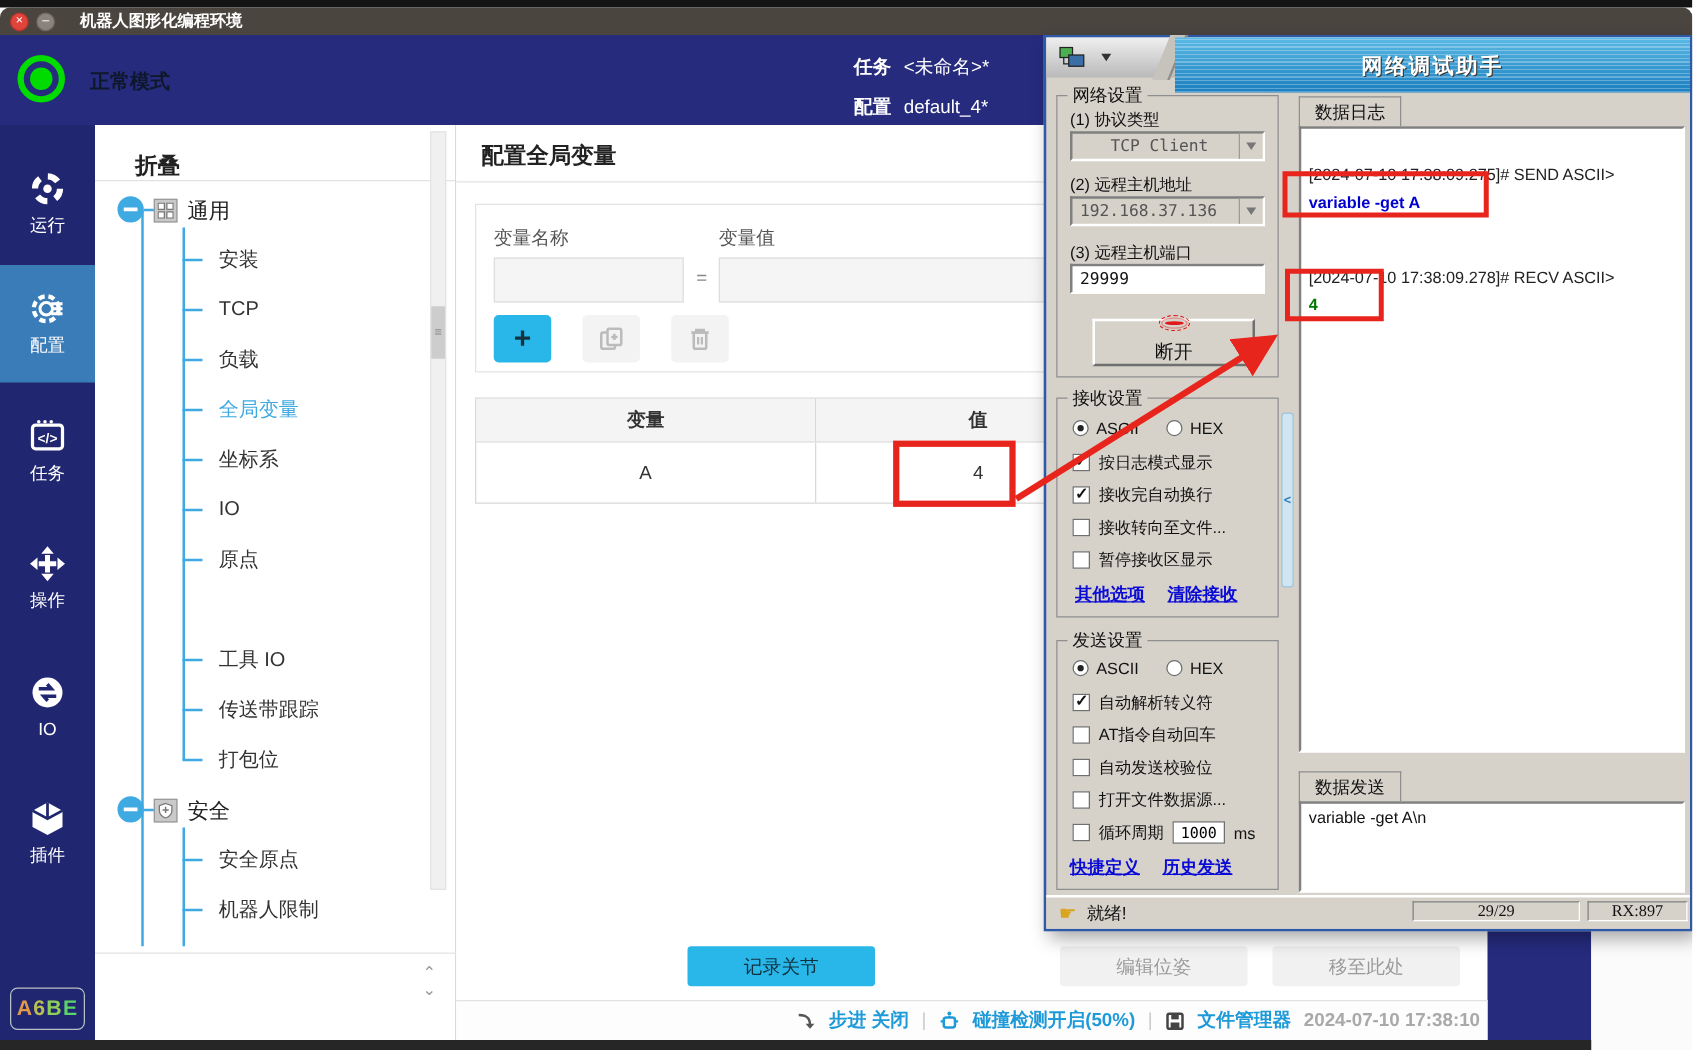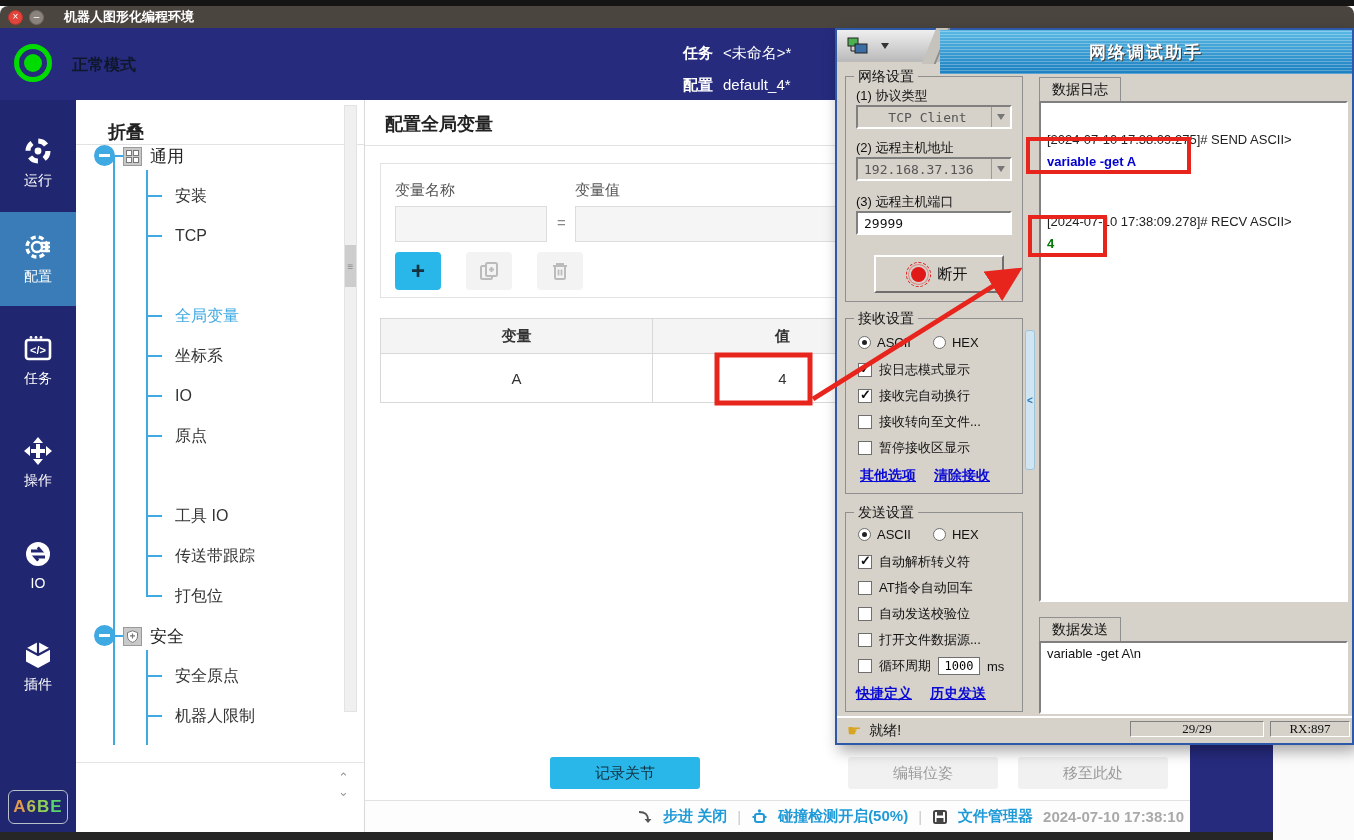--- a/index.html
+++ b/index.html
@@ -36,21 +36,21 @@
   .side-label{font-size:14px;}
   .side-ico{width:30px;height:30px;}
   #logo-badge{left:8px;top:790px;width:60px;height:34px;border:1px solid #b9bfc6;border-radius:6px;
     display:flex;align-items:center;justify-content:center;font-size:17px;font-weight:bold;letter-spacing:1px;background:#20266f;}
   .lg0{color:#e09a4a}.lg1{color:#b8bf4e}.lg2{color:#8ecf58}.lg3{color:#5bd46a}
 
   
   #tree-panel{left:76px;top:100px;width:289px;height:732px;background:#fff;border-right:1px solid #d9d9d9;}
   #tree-header{left:0;top:0;width:100%;height:45px;border-bottom:1px solid #e2e2e2;display:flex;align-items:flex-end;}
   #tree-header span{margin-left:32px;font-size:18px;font-weight:bold;color:#222;}
-  #tree-scroll{left:0;top:28px;width:340px;height:617px;overflow:hidden;}
+  #tree-scroll{left:0;top:40px;width:340px;height:617px;overflow:hidden;}
   .t-row{position:absolute;left:0;width:260px;height:40px;display:flex;align-items:center;}
   .t-label{font-size:16px;color:#333;}
   .t-label.active{color:#3fa9e1;}
   .minus-circle{position:absolute;left:18px;width:21px;height:21px;border-radius:50%;background:#3fa9e1;}
   .minus-circle::after{content:"";position:absolute;left:5px;top:9px;width:11px;height:3px;background:#fff;}
   .root-ico{position:absolute;left:47px;width:19px;height:19px;background:#c9c9c9;border:1px solid #9a9a9a;
     display:flex;align-items:center;justify-content:center;}
   .root-label{position:absolute;left:74px;font-size:17px;color:#222;}
   .child-label{position:absolute;left:88px;margin-left:11px;}
   .spine{position:absolute;width:2px;background:#3fa9e1;}
@@ -113,21 +113,21 @@
   .group-title{position:absolute;left:8px;top:-9px;background:#d6d2ca;padding:0 4px;font-size:14px;color:#111;}
   #grp-net{top:46px;height:226px;} #grp-recv{top:288px;height:176px;} #grp-send{top:482px;height:200px;}
   .dbg-label{position:absolute;font-size:13px;color:#111;}
   .combo{position:absolute;left:10px;width:156px;height:24px;background:#d6d2ca;
     border:2px solid;border-color:#808080 #fff #fff #808080;display:flex;align-items:center;}
   .combo.lit{background:#fff;}
   .combo-val{flex:1;font-size:13px;color:#555;font-family:"DejaVu Sans Mono",monospace;text-align:left;padding-left:6px;}
   .combo-btn{width:19px;height:100%;background:#d6d2ca;border-left:1px solid #9a9a9a;display:flex;align-items:center;justify-content:center;}
   .combo-btn::after{content:"";border-left:4px solid transparent;border-right:4px solid transparent;border-top:6px solid #777;}
   #disc-btn{position:absolute;left:28px;top:178px;width:130px;height:38px;background:#d6d2ca;
-    border:2px solid;border-color:#fff #6f6f6f #6f6f6f #fff;display:flex;align-items:center;justify-content:center;gap:12px;}
+    border:2px solid;border-color:#fff #6f6f6f #6f6f6f #fff;display:flex;align-items:center;justify-content:center;gap:12px;flex-direction:column;}
   #disc-ico{width:15px;height:15px;border-radius:50%;background:#e01818;box-shadow:0 0 0 2px #d6d2ca,0 0 0 3px #e0181866;position:relative;}
   #disc-ico::before{content:"";position:absolute;inset:-5px;border:1px dashed #e01818;border-radius:50%;}
   #disc-btn span{font-size:15px;color:#111;}
   .radio-row{position:absolute;left:12px;display:flex;align-items:center;gap:6px;font-size:13px;color:#111;}
   .radio{width:13px;height:13px;border-radius:50%;background:#fff;border:1px solid #6f6f6f;position:relative;}
   .radio.selected::after{content:"";position:absolute;left:3px;top:3px;width:5px;height:5px;border-radius:50%;background:#222;}
   .cb-row{position:absolute;left:12px;display:flex;align-items:center;gap:7px;}
   .cb{width:14px;height:14px;background:#fff;border:1px solid #6f6f6f;position:relative;flex:none;}
   .cb.checked::after{content:"✓";position:absolute;left:1px;top:-3px;font-size:13px;font-weight:bold;color:#111;}
   .cb-label{font-size:13px;color:#111;white-space:nowrap;}
@@ -257,20 +257,24 @@
         <span class="root-label">通用</span>
       </div>
       <div class="t-row" style="top:48px">
           <span class="tick"></span>
           <span class="t-label child-label">安装</span>
         </div>
       <div class="t-row" style="top:88px">
           <span class="tick"></span>
           <span class="t-label child-label">TCP</span>
         </div>
+      <div class="t-row" style="top:128px">
+          <span class="tick"></span>
+          <span class="t-label child-label">负载</span>
+        </div>
       <div class="t-row" style="top:168px">
           <span class="tick"></span>
           <span class="t-label child-label active">全局变量</span>
         </div>
       <div class="t-row" style="top:208px">
           <span class="tick"></span>
           <span class="t-label child-label">坐标系</span>
         </div>
       <div class="t-row" style="top:248px">
           <span class="tick"></span>

